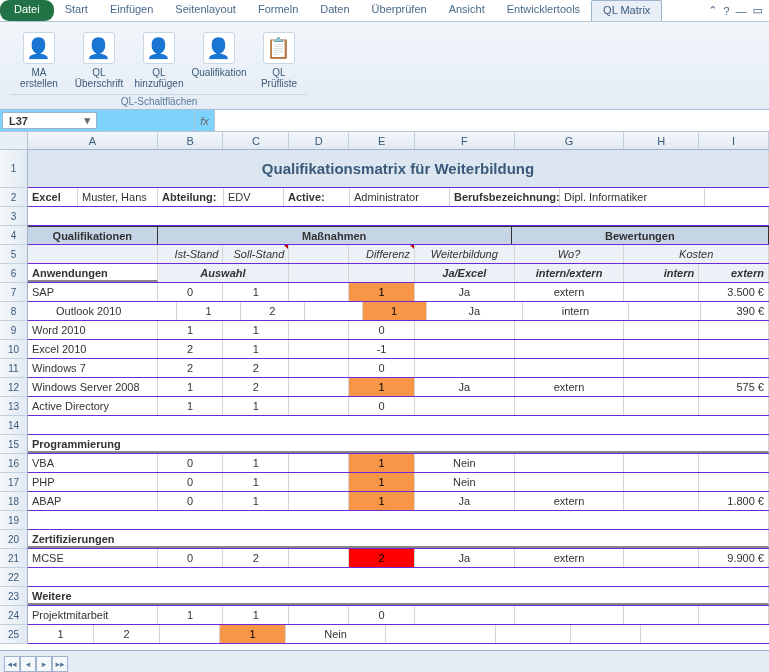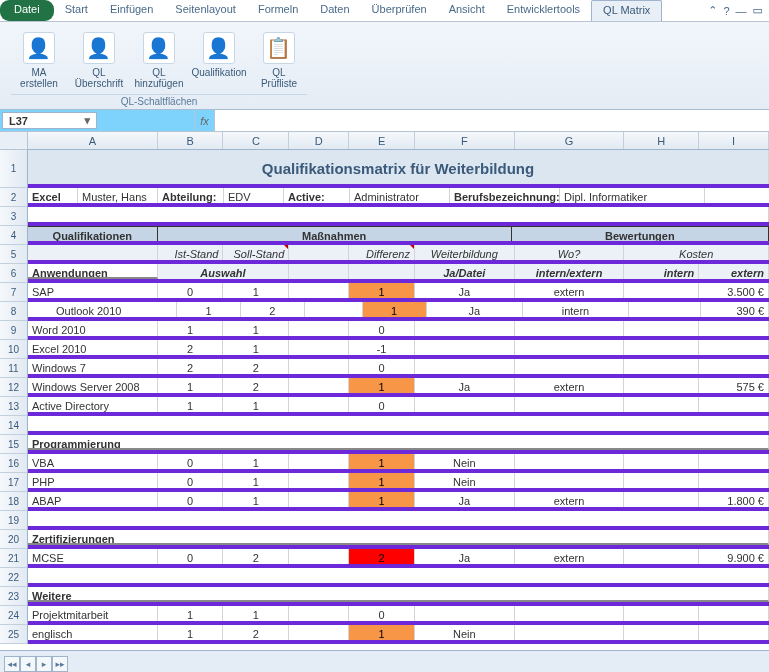--- a/index.html
+++ b/index.html
@@ -32,21 +32,21 @@
 
 
 .sheet{position:relative;overflow:hidden;height:512px;}
 .corner{position:absolute;left:0;top:0;width:28px;height:18px;background:#e8eff7;border-right:1px solid #b3c4d4;border-bottom:1px solid #b3c4d4;}
 .colheaders{position:absolute;left:28px;top:0;right:0;height:18px;display:flex;background:linear-gradient(#f5f8fb,#e1e9f2);border-bottom:1px solid #9db4cc;}
 .ch{border-right:1px solid #c1d0de;text-align:center;font-size:11px;color:#3b5a7a;line-height:18px;}
 .rowheaders{position:absolute;left:0;top:18px;width:28px;bottom:0;background:linear-gradient(90deg,#f5f8fb,#e1e9f2);border-right:1px solid #9db4cc;}
 .rh{height:19px;border-bottom:1px solid #c1d0de;text-align:center;font-size:10px;color:#3b5a7a;line-height:19px;}
 .rh.r1{height:38px;line-height:38px;}
 .grid{position:absolute;left:28px;top:18px;right:0;bottom:0;}
-.row{display:flex;height:19px;border-bottom:4px solid #6d28d9;}
+.row{display:flex;height:19px;border-bottom:1px solid #6d28d9;}
 .row.r1{height:38px;}
 .cell{border-right:1px solid #d4d4d4;padding:0 4px;line-height:19px;overflow:hidden;white-space:nowrap;font-size:11px;}
 .title-cell{line-height:38px;font-size:15px;font-weight:bold;text-align:center;color:#3b5a7a;background:#dbe6f1;}
 .hdr-sec{background:#c5d5e6;font-weight:bold;text-align:center;border-right:1px solid #333;border-top:1px solid #333;}
 .hdr-sub{background:#ebf1f7;font-style:italic;text-align:right;}
 .hdr-sub.center{text-align:center;}
 .bold{font-weight:bold;}
 .num{text-align:center;}
 .money{text-align:right;}
 .diff-o{background:#f79646;color:#000;text-align:center;}
@@ -194,21 +194,21 @@
         <div class="cell hdr-sub caret-r" style="width: 66px;">Differenz</div>
         <div class="cell hdr-sub center" style="width: 100px;">Weiterbildung</div>
         <div class="cell hdr-sub center" style="width: 110px;">Wo?</div>
         <div class="cell hdr-sub center" style="width: 145px;">Kosten</div>
       </div>
       <div class="row ">
         <div class="cell bold section-underline" style="width: 130px;">Anwendungen</div>
         <div class="cell hdr-sub center bold" style="width: 132px;">Auswahl</div>
         <div class="cell hdr-sub" style="width: 60px;"></div>
         <div class="cell hdr-sub" style="width: 66px;"></div>
-        <div class="cell hdr-sub center bold" style="width: 100px;">Ja/Datei</div>
+        <div class="cell hdr-sub center bold" style="width: 100px;">Ja/Excel</div>
         <div class="cell hdr-sub center bold" style="width: 110px;">intern/extern</div>
         <div class="cell hdr-sub bold" style="width: 75px;">intern</div>
         <div class="cell hdr-sub bold" style="width: 70px;">extern</div>
       </div>
       <div class="row ">
         <div class="cell " style="width: 130px;">SAP</div>
         <div class="cell num" style="width: 66px;">0</div>
         <div class="cell num" style="width: 66px;">1</div>
         <div class="cell " style="width: 60px;"></div>
         <div class="cell diff-o" style="width: 66px;">1</div>
@@ -350,21 +350,20 @@
         <div class="cell num" style="width: 66px;">1</div>
         <div class="cell num" style="width: 66px;">1</div>
         <div class="cell " style="width: 60px;"></div>
         <div class="cell num" style="width: 66px;">0</div>
         <div class="cell num" style="width: 100px;"></div>
         <div class="cell num" style="width: 110px;"></div>
         <div class="cell money" style="width: 75px;"></div>
         <div class="cell money" style="width: 70px;"></div>
       </div>
       <div class="row ">
-        <div class="cell " style="width: 130px;">englisch</div>
         <div class="cell num" style="width: 66px;">1</div>
         <div class="cell num" style="width: 66px;">2</div>
         <div class="cell " style="width: 60px;"></div>
         <div class="cell diff-o" style="width: 66px;">1</div>
         <div class="cell num" style="width: 100px;">Nein</div>
         <div class="cell num" style="width: 110px;"></div>
         <div class="cell money" style="width: 75px;"></div>
         <div class="cell money" style="width: 70px;"></div>
       </div>
     </div>

